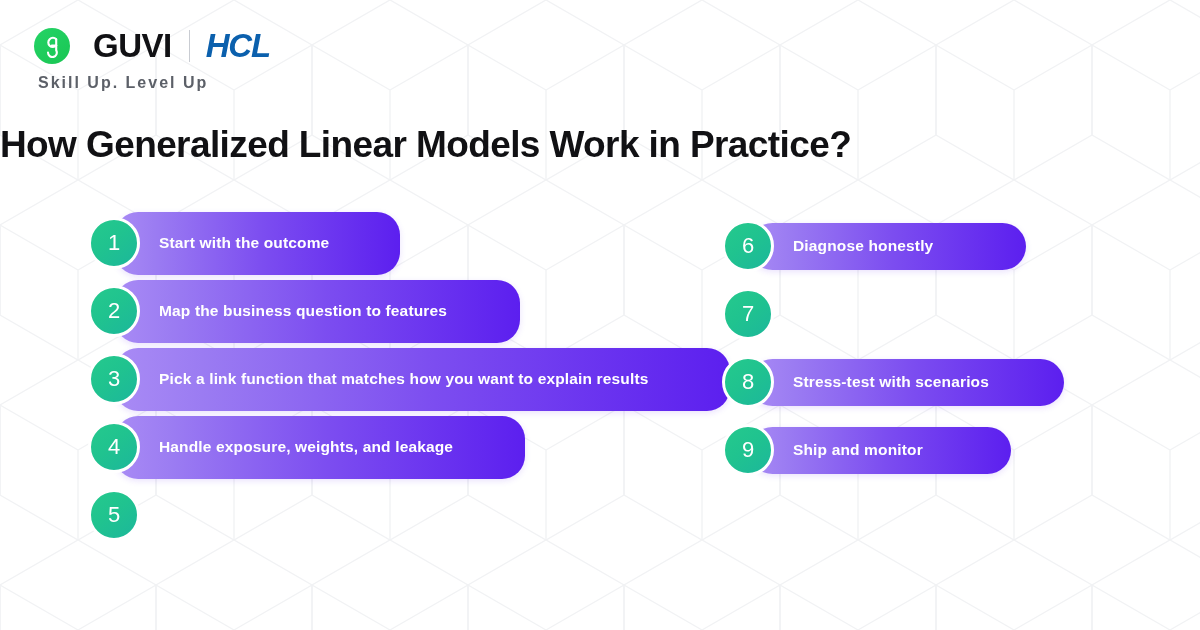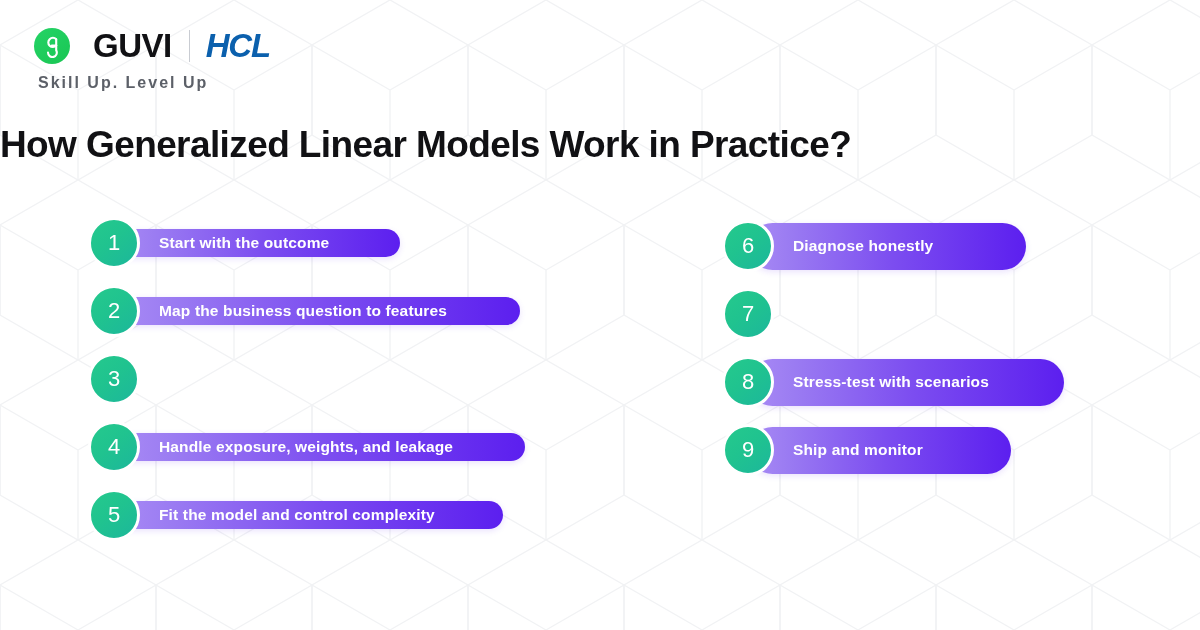--- a/index.html
+++ b/index.html
@@ -71,21 +71,21 @@
   .step-row {
     position:relative;
     display:flex; align-items:center;
     height:56px;
     margin-bottom:12px;
   }
   #col-right .step-row { margin-bottom:12px; }
 
   .step-pill {
     position:relative;
-    height:28px;
+    height:63px;
     margin-left:27px;
     border-radius:23px;
     background:linear-gradient(90deg,#a98bf5 0%,#9b7cf2 14%,#7c4df0 52%,#5c1fef 100%);
     display:flex; align-items:center;
     padding-left:44px; padding-right:26px;
     box-shadow:0 2px 6px rgba(92,31,239,0.13);
   }
   .step-label {
     color:#ffffff;
     font-size:15.5px; font-weight:bold;
@@ -167,36 +167,36 @@
     </div>
     <div class="step-row">
       <div class="step-pill" style="width: 405px;">
         <span class="step-label">Map the business question to features</span>
       </div>
       <div class="step-badge">
         <span class="step-number">2</span>
       </div>
     </div>
     <div class="step-row">
+      <div class="step-pill" style="width: 615px;">
+        <span class="step-label">Pick a link function that matches how you want to explain results</span>
+      </div>
       <div class="step-badge">
         <span class="step-number">3</span>
       </div>
     </div>
     <div class="step-row">
       <div class="step-pill" style="width: 410px;">
         <span class="step-label">Handle exposure, weights, and leakage</span>
       </div>
       <div class="step-badge">
         <span class="step-number">4</span>
       </div>
     </div>
     <div class="step-row">
-      <div class="step-pill" style="width: 388px;">
-        <span class="step-label">Fit the model and control complexity</span>
-      </div>
       <div class="step-badge">
         <span class="step-number">5</span>
       </div>
     </div>
   </div>
 
 <div id="col-right" class="step-col">
     <div class="step-row">
       <div class="step-pill" style="width: 277px;">
         <span class="step-label">Diagnose honestly</span>

